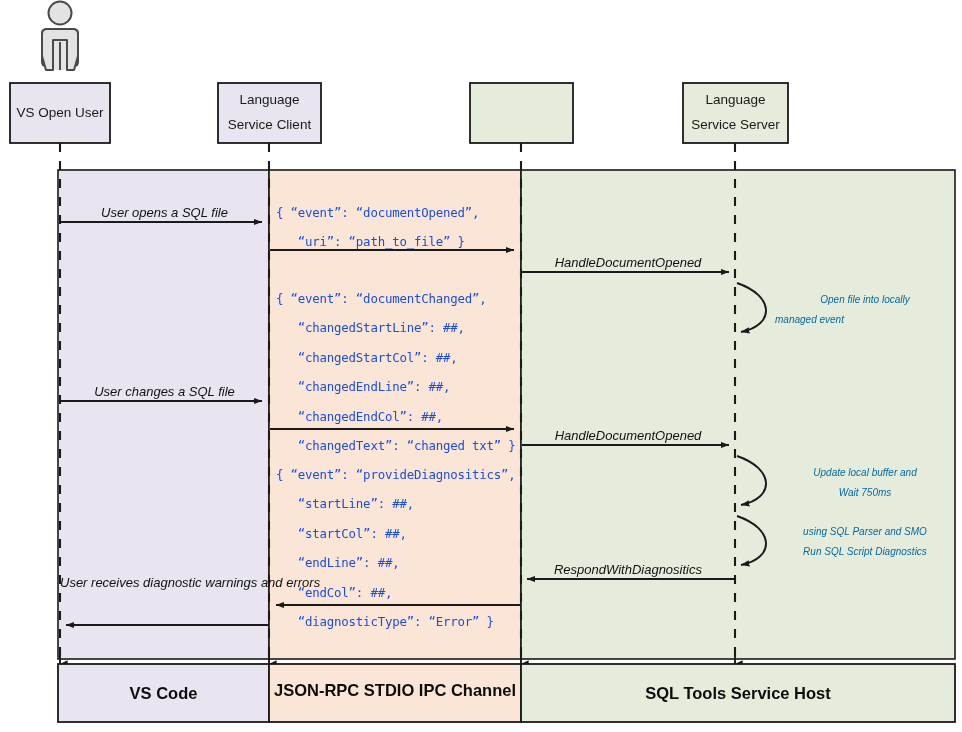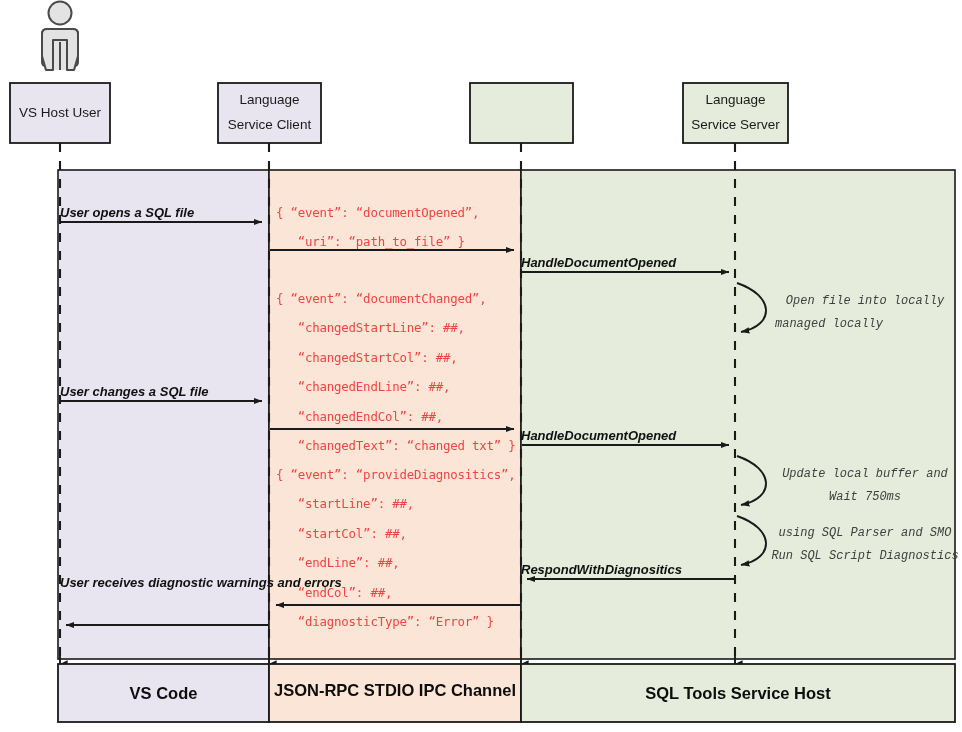--- a/index.html
+++ b/index.html
@@ -41,48 +41,48 @@
   .hdr-line { display: block; white-space: nowrap; }
   .msg-note {
     position: absolute;
     font-family: "Liberation Sans", sans-serif;
     font-style: italic;
     font-size: 13px;
     color: #111111;
     line-height: 1.95;
     white-space: nowrap;
   }
-  .msg-note.ctr { text-align: left; font-weight: bold; }
+  .msg-note.ctr { text-align: center; }
   .json-block {
     position: absolute;
     font-family: "DejaVu Sans Mono", monospace;
     font-size: 12.4px;
-    color: #ef4444;
+    color: #1d4ed8;
     line-height: 2.37;
     white-space: pre;
     letter-spacing: -0.2px;
   }
   .footer-label {
     position: absolute;
     display: flex;
     align-items: center;
     justify-content: center;
     font-family: "Liberation Sans", sans-serif;
     font-weight: bold;
     font-size: 16.5px;
     color: #0d0d0d;
     box-sizing: border-box;
     border-radius: 10px;
   }
   .self-note {
     position: absolute;
-    font-family: Liberation Mono, monospace;
+    font-family: Liberation Sans, sans-serif;
     font-style: italic;
-    font-size: 12px;
-    color: #404040;
+    font-size: 10px;
+    color: #0369a1;
     line-height: 1.95;
     white-space: nowrap;
   }
   .self-note .l2 { display:block; }
 </style>
 </head>
 <body>
 
 <div id="canvas">
 
@@ -155,21 +155,21 @@
     </g>
 
     <g>
       <rect x="58" y="664" width="211" height="58" fill="#e8e5f0" stroke="#1a1a1a" stroke-width="1.8"></rect>
       <rect x="269" y="664" width="252" height="58" fill="#fbe5d6" stroke="#1a1a1a" stroke-width="1.8"></rect>
       <rect x="521" y="664" width="434" height="58" fill="#e6ecdb" stroke="#1a1a1a" stroke-width="1.8"></rect>
     </g>
   </svg>
 
   <div class="lane-label" style="left:10px; top:83px; width:100px; height:60px;">
-    <span class="hdr-line">VS Host User</span>
+    <span class="hdr-line">VS Open User</span>
   </div>
 
   <div class="lane-label" style="left:218px; top:83px; width:103px; height:60px;">
     <span class="hdr-line">Language</span>
     <span class="hdr-line">Service Client</span>
   </div>
 
 
   <div class="lane-label" style="left:683px; top:83px; width:105px; height:60px;">
     <span class="hdr-line">Language</span>
@@ -203,21 +203,21 @@
 
   <div class="json-block" style="left:276px; top:460px;"><span>{ “event”: “provideDiagnositics”,
    “startLine”: ##,
    “startCol”: ##,
    “endLine”: ##,
    “endCol”: ##,
    “diagnosticType”: “Error” }</span></div>
 
   <div class="self-note" style="left:775px; top:290px; width:180px; text-align:center;">
     <span class="l2">Open file into locally</span>
-    <span class="l2" style="text-align:left; padding-left:0;">managed locally</span>
+    <span class="l2" style="text-align:left; padding-left:0;">managed event</span>
   </div>
 
   <div class="self-note" style="left:775px; top:463px; width:180px; text-align:center;">
     <span class="l2">Update local buffer and</span>
     <span class="l2">Wait 750ms</span>
   </div>
 
   <div class="self-note" style="left:770px; top:522px; width:190px; text-align:center;">
     <span class="l2">using SQL Parser and SMO</span>
     <span class="l2">Run SQL Script Diagnostics</span>

